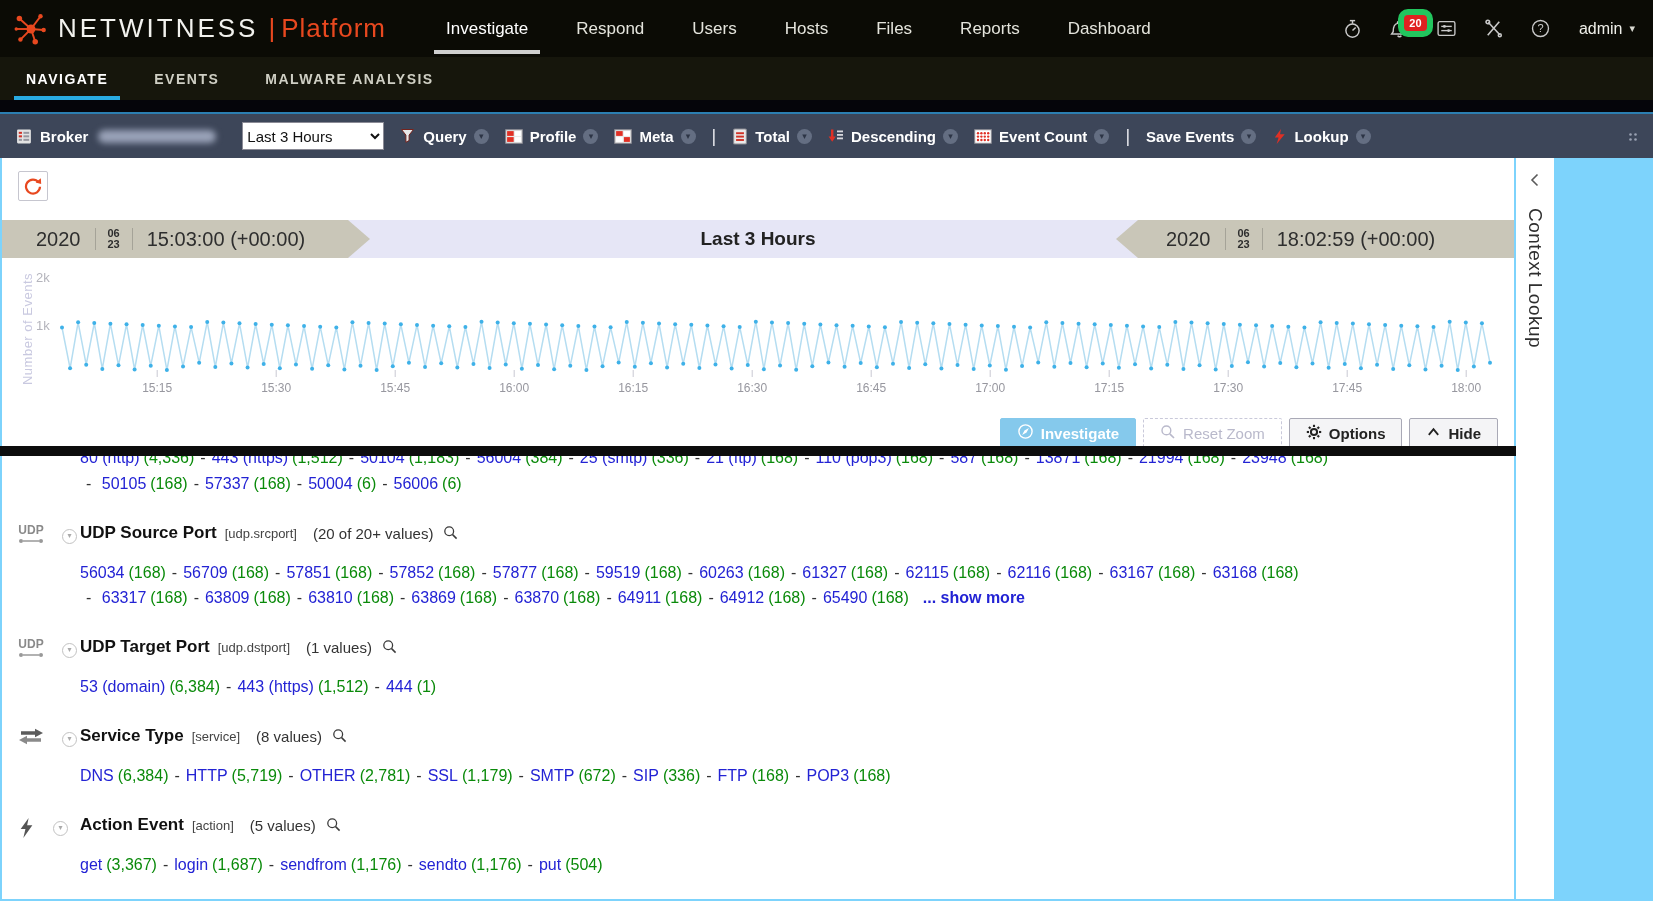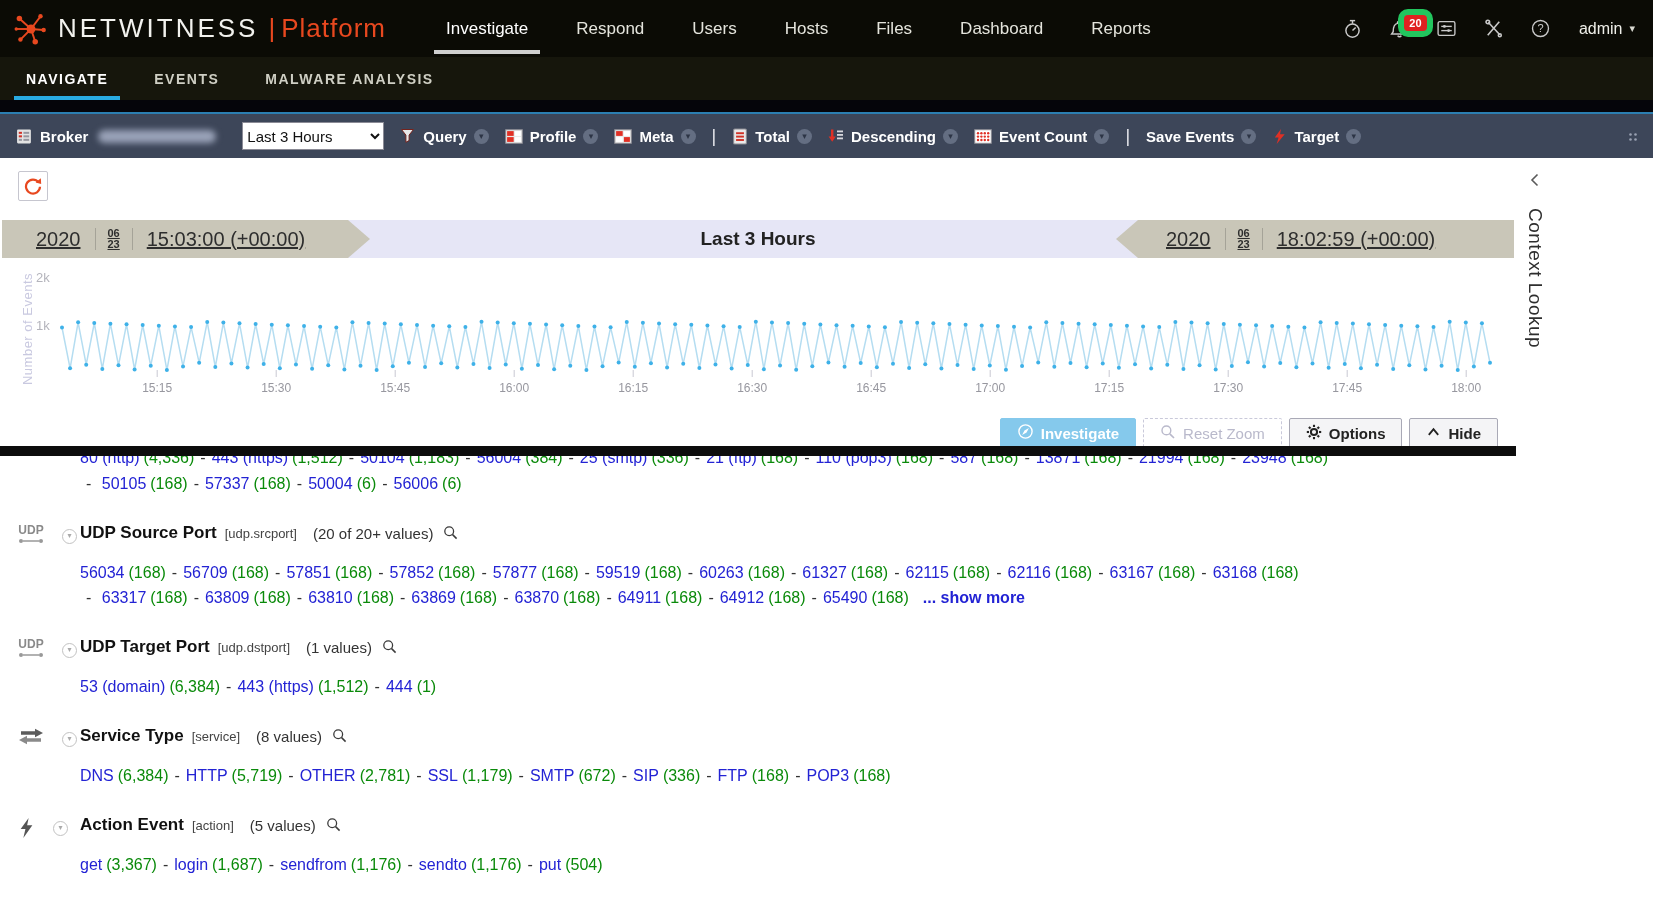--- a/index.html
+++ b/index.html
@@ -1,16 +1,16 @@
 <!DOCTYPE html>
 <html><head>
 <meta charset="utf-8">
 <style>
   html,body{margin:0;padding:0;background:#222;}
-  .app{position:relative;width:1653px;height:901px;background:#ffffff;overflow:hidden;
+  .app{position:relative;width:1653px;height:901px;background:#7dd3fc;overflow:hidden;
        font-family:"Liberation Sans","DejaVu Sans",sans-serif;-webkit-font-smoothing:antialiased;}
   
   .topnav{position:absolute;left:0;top:0;width:1653px;height:57px;background:#0b0b05;display:flex;align-items:center;}
   .brand{display:flex;align-items:center;margin-left:12px;white-space:nowrap;}
   .logo{width:38px;height:38px;display:inline-block;margin-right:8px;}
   .bname{color:#f2f2ee;font-size:26px;letter-spacing:3px;font-weight:500;}
   .bsep{color:#e8481f;font-size:26px;margin:0 6px 0 10px;font-weight:300;}
   .bprod{color:#e8481f;font-size:26px;letter-spacing:1px;}
   .topitems{display:flex;align-items:center;height:100%;margin-left:36px;}
   .topitem{position:relative;height:100%;display:flex;align-items:center;padding:0 24px;color:#e4e4dc;font-size:17px;cursor:pointer;}
@@ -38,21 +38,21 @@
            text-align:center;margin-left:7px;display:inline-block;}
   .tb-sep{color:#e8e8ee;font-size:18px;margin-left:16px;font-weight:300;}
   .tb-select{margin-left:26px;width:142px;height:28px;font-size:15px;border:1px solid #8b8b96;background:#fff;color:#111;}
   .blurblob{display:inline-block;width:118px;height:13px;margin-left:10px;border-radius:7px;background:#99a2b8;filter:blur(3px);}
   .tb-dots{position:absolute;right:14px;top:15px;cursor:pointer;}
   
   .panel{position:absolute;left:2px;top:158px;width:1512px;height:297px;background:#fff;}
   .refresh-btn{position:absolute;left:16px;top:13px;width:28px;height:28px;background:#fff;border:1px solid #c6c6cf;
                border-radius:2px;display:flex;align-items:center;justify-content:center;cursor:pointer;}
   .timebar{position:absolute;left:0;top:62px;width:1512px;height:38px;background:#e6e6f6;}
-  .tb-seg{position:absolute;top:0;height:38px;background:#c9c6b8;display:flex;align-items:center;color:#2e2e2e;cursor:pointer;text-decoration:underline;}
+  .tb-seg{position:absolute;top:0;height:38px;background:#c9c6b8;display:flex;align-items:center;color:#2e2e2e;cursor:pointer;}
   .tb-seg-left{left:0;width:368px;clip-path:polygon(0 0,346px 0,368px 50%,346px 100%,0 100%);padding-left:20px;}
   .tb-seg-right{right:0;width:362px;clip-path:polygon(22px 0,100% 0,100% 100%,22px 100%,0 50%);padding-left:36px;}
   .tb-year{font-size:20px;padding:0 14px;}
   .tb-md{font-size:11px;font-weight:700;line-height:11px;padding:0 12px;border-left:1px solid #a5a398;border-right:1px solid #a5a398;text-align:center;}
   .tb-time{font-size:20px;padding:0 14px;}
   .tb-center{position:absolute;left:380px;right:380px;top:0;height:38px;display:flex;align-items:center;justify-content:center;
              font-size:19px;font-weight:700;color:#222;}
   .ylab{position:absolute;left:18px;top:115px;writing-mode:vertical-rl;transform:rotate(180deg);
         color:#c9c9e0;font-size:13px;letter-spacing:.5px;}
   .ytick{position:absolute;left:34px;color:#b4b4bc;font-size:13px;}
@@ -129,24 +129,24 @@
         <div class="topitem">
           <span>Users</span>
         </div>
         <div class="topitem">
           <span>Hosts</span>
         </div>
         <div class="topitem">
           <span>Files</span>
         </div>
         <div class="topitem">
+          <span>Reports</span>
+        </div>
+        <div class="topitem">
           <span>Dashboard</span>
-        </div>
-        <div class="topitem">
-          <span>Reports</span>
         </div>
       </nav>
     <div class="topright">
       <span id="tr-icons" style="display:inline-flex;">
           <span class="tricon">
             <svg width="21" height="21" viewBox="0 0 20 20" fill="none" stroke="#c9c9c9" stroke-width="1.4">
               <circle cx="10" cy="12" r="6.3"></circle>
               <line x1="10" y1="12" x2="13" y2="9"></line>
               <line x1="7.5" y1="2.5" x2="12.5" y2="2.5"></line>
               <line x1="10" y1="2.5" x2="10" y2="5.5"></line>
@@ -310,21 +310,21 @@
       <div class="tb-item">
         <span>Save Events</span>
         <span class="tb-chev">▾</span>
       </div>
       <div class="tb-item">
         <span class="ticon" style="display: inline-flex;">
           <svg width="15" height="17" viewBox="0 0 16 17">
             <polygon points="9.5,0.5 3,9.5 7,9.5 5,16.5 13.5,6 8.6,6" fill="#e03025"></polygon>
           </svg>
         </span>
-        <span>Target</span>
+        <span>Lookup</span>
         <span class="tb-chev">▾</span>
       </div>
       <span class="tb-dots"><svg width="12" height="12" viewBox="0 0 12 12">
           <g fill="#9aa1b2">
             <circle cx="3.5" cy="3.5" r="1.3"></circle>
             <circle cx="8.5" cy="3.5" r="1.3"></circle>
             <circle cx="3.5" cy="8.5" r="1.3"></circle>
             <circle cx="8.5" cy="8.5" r="1.3"></circle>
           </g>
         </svg></span>

